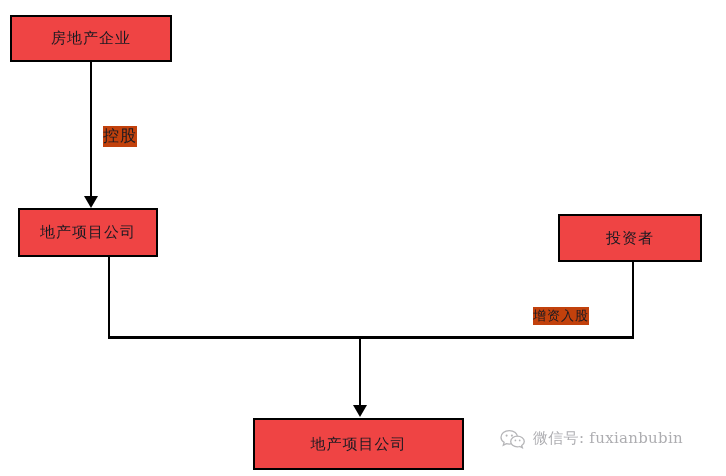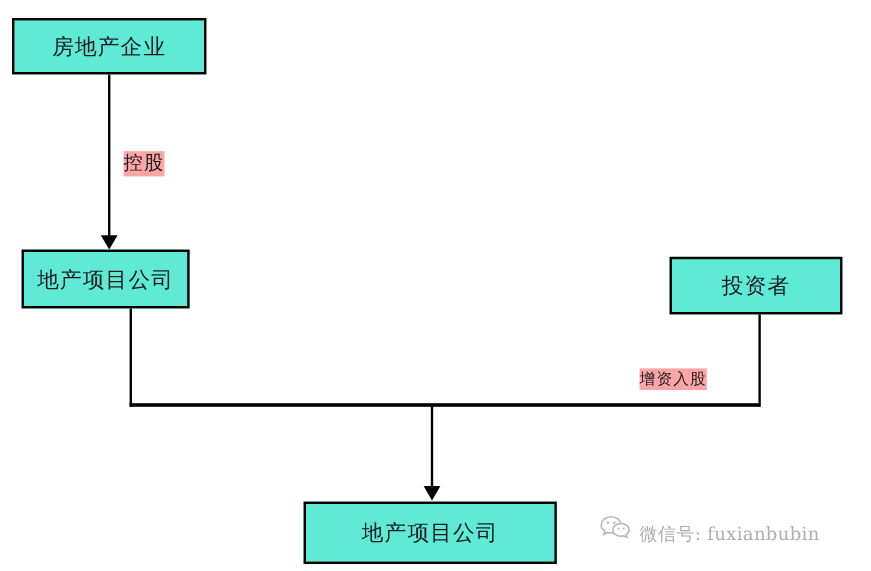--- a/index.html
+++ b/index.html
@@ -18,27 +18,27 @@
     height: 476px;
     background: #ffffff;
     overflow: hidden;
   }
 
   
   .node {
     position: absolute;
     box-sizing: border-box;
     border: 2px solid #000000;
-    background: #5eead4;
+    background: #ef4444;
     display: flex;
     align-items: center;
     justify-content: center;
     color: #1a1a22;
     font-family: Liberation Sans, sans-serif;
-    font-size: 18px;
+    font-size: 15px;
     letter-spacing: 1px;
     white-space: nowrap;
     z-index: 3;
   }
   #node-developer   { left: 10px;  top: 15px;  width: 162px; height: 47px; }
   #node-subsidiary  { left: 18px;  top: 208px; width: 140px; height: 49px; }
   #node-investor    { left: 558px; top: 214px; width: 144px; height: 48px; }
   #node-project     { left: 253px; top: 418px; width: 211px; height: 52px; }
 
   
@@ -79,33 +79,33 @@
   #edge-project-head  { left: 353px; top: 405px; }
 
   
   .edge-label {
     position: absolute;
     color: #1a1a22;
     font-family: Liberation Mono, monospace;
     font-size: 16px;
     letter-spacing: 1px;
     white-space: nowrap;
-    background: #fca5a5;
+    background: #c2410c;
     z-index: 2;
   }
   #label-control { left: 103px; top: 126px; }
   #label-capital { left: 533px; top: 307px; font-size: 13px; }
 
   
   #watermark {
     position: absolute;
     left: 500px;
     top: 429px;
     display: flex;
-    align-items: flex-end;
+    align-items: flex-start;
     gap: 7px;
     z-index: 4;
     opacity: 0.72;
   }
   #watermark .wm-icon { display: block; }
   #watermark .wm-text {
     color: #8e8e93;
     font-family: "DejaVu Serif", "Liberation Serif", serif;
     font-size: 15px;
     letter-spacing: 0.3px;

